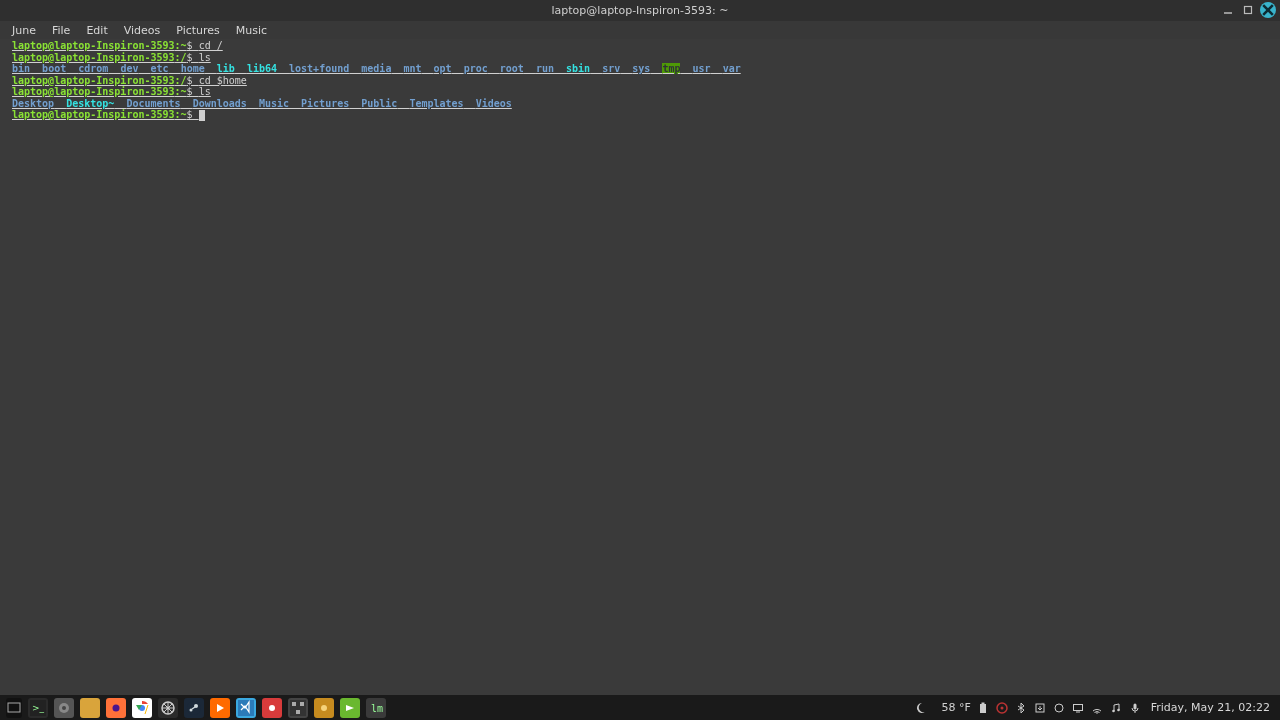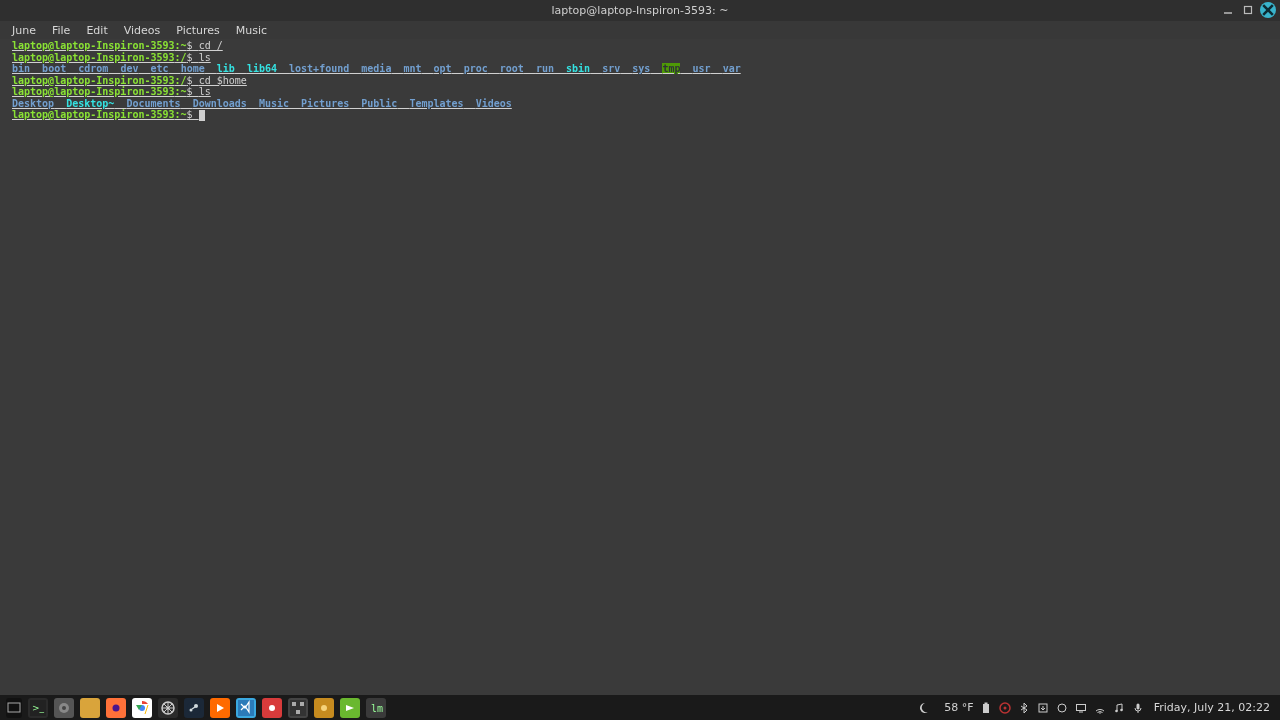--- a/index.html
+++ b/index.html
@@ -249,17 +249,17 @@
             <circle cx="3.5" cy="9" r="1.3" fill="#ccc"></circle>
             <circle cx="8.5" cy="8" r="1.3" fill="#ccc"></circle>
           </svg>
       </span>
       <span class="tray-icon">
         <svg viewBox="0 0 12 12">
             <rect x="4.5" y="1.5" width="3" height="6" rx="1.5" fill="#ccc"></rect>
             <path d="M3 6a3 3 0 0 0 6 0M6 9v2" stroke="#ccc" fill="none"></path>
           </svg>
       </span>
-      <span class="clock">Friday, July 21, 02:22</span>
+      <span class="clock">Friday, May 21, 02:22</span>
     </div>
   </div>
 
 </div>
 
 </body></html>

